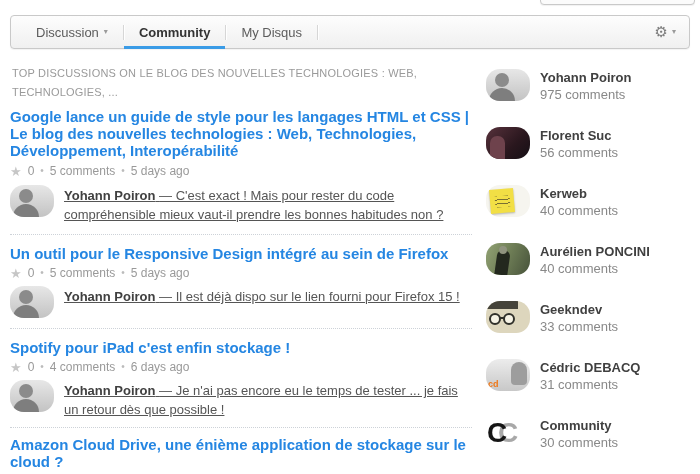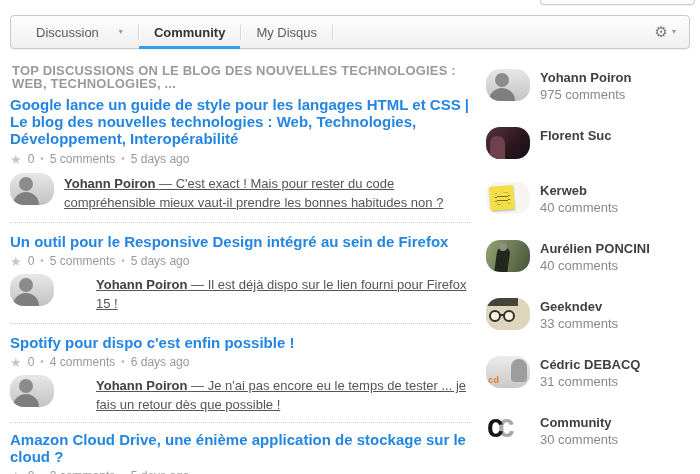--- a/index.html
+++ b/index.html
@@ -10,57 +10,57 @@
   
   .cropbox{position:absolute;top:-17px;right:5px;width:153px;height:20px;
            background:#fbfbfb;border:1px solid #c9c9c9;border-radius:4px;
            box-shadow:0 1px 1px rgba(0,0,0,.06);}
 
   
   .tabbar{position:absolute;left:10px;right:10px;top:15px;height:32px;
           background:linear-gradient(#fdfdfd,#f0f0f0);
           border:1px solid #c9c9c9;border-radius:4px;
           display:flex;align-items:center;box-shadow:0 1px 1px rgba(0,0,0,.05);}
-  .tab{position:relative;height:100%;display:flex;align-items:center;gap:20px;
+  .tab{position:relative;height:100%;display:flex;align-items:center;gap:5px;
        padding:0 15px;font-size:13px;color:#5c5c5c;}
   .tab:first-child{margin-left:10px;}
   .tab.active{font-weight:bold;color:#333;text-align:center;}
   .tab.active::after{content:"";position:absolute;left:0;right:0;bottom:-1px;height:3px;
                      background:#3a9be6;}
   .caret{font-size:8px;color:#9a9a9a;line-height:1;}
   .vr{width:1px;height:15px;background:#d6d6d6;box-shadow:1px 0 0 rgba(255,255,255,.9);}
   .gearbtn{margin-left:auto;margin-right:13px;display:flex;align-items:center;gap:4px;}
   .gear-glyph{font-family:"DejaVu Sans",sans-serif;font-size:15px;color:#7d7d7d;line-height:1;}
 
   
-  .section-h{font-size:13px;font-weight:bold;line-height:13px;color:#9a9a9a;
+  .section-h{font-size:11px;font-weight:normal;line-height:19px;color:#9a9a9a;
              letter-spacing:.2px;margin:0;}
   .blue{color:#404040;}
   .avatar{position:relative;width:44px;height:32px;border-radius:14px;overflow:hidden;
-          flex:none;display:block;font-family:Liberation Mono, monospace;}
+          flex:none;display:block;}
 
   
   .left{position:absolute;left:10px;top:60px;width:462px;}
   .left .section-h{width:450px;margin:4px 0 0 2px;}
   .disc-title{display:block;font-size:15px;font-weight:bold;line-height:17px;color:#2586e2;}
   .t1{margin-top:6px;}
   .meta{display:flex;align-items:center;gap:6px;margin-top:5px;
         font-size:12px;color:#999;}
   .star{color:#c6c6c6;font-size:13px;line-height:1;font-family:"DejaVu Sans",sans-serif;}
   .dot{color:#bbb;font-size:10px;line-height:1;}
   .comment{display:flex;margin-top:7px;}
   .comment .avatar{margin-right:10px;}
   .comment p{margin:1px 0 0 0;font-size:13px;line-height:19px;color:#555;width:420px;text-decoration:underline;}
   .comment p a{font-weight:bold;}
   .divider{border-top:1px dotted #cdd2d8;height:0;}
   .dv1{margin:10px 0 10px 0;}
   .dv2{margin:10px 0 10px 0;}
   .dv3{margin:8px 0 8px 0;}
   .mt4{margin-top:4px;}
-  .mt6{margin-top:6px;gap:32px;}
+  .mt6{margin-top:6px;}
 
   
   .sidebar{position:absolute;left:486px;top:60px;width:210px;}
   .sidebar .section-h{margin:4px 0 0 0;}
   .commenter{display:flex;margin-top:23px;}
   .commenter:first-of-type{margin-top:9px;}
   .commenter .avatar{margin-right:10px;}
   .c-name{display:block;font-size:13px;font-weight:bold;line-height:16px;margin-top:1px;}
   .c-count{font-size:13px;line-height:18px;color:#888;}
 
@@ -168,21 +168,21 @@
       </div>
       <div class="comment mt6">
         <span class="avatar av-yohann"></span>
         <p><a class="blue">Yohann Poiron</a>
            <span>— Il est déjà dispo sur le lien fourni pour Firefox 15 !</span></p>
       </div>
     </div>
     <div class="divider dv2"></div>
 
     <div>
-      <a class="disc-title">Spotify pour dispo c'est enfin possible !</a>
+      <a class="disc-title">Spotify pour iPad c'est enfin stockage !</a>
       <div class="meta mt4">
         <span class="star">★</span>
         <span>0</span>
         <span class="dot">•</span>
         <span>4 comments</span>
         <span class="dot">•</span>
         <span>6 days ago</span>
       </div>
       <div class="comment mt6">
         <span class="avatar av-yohann"></span>
@@ -212,20 +212,21 @@
       <div>
         <a class="c-name blue">Yohann Poiron</a>
         <div class="c-count">975 comments</div>
       </div>
     </div>
 
     <div class="commenter">
       <span class="avatar av-florent"></span>
       <div>
         <a class="c-name blue">Florent Suc</a>
+        <div class="c-count">56 comments</div>
       </div>
     </div>
 
     <div class="commenter">
       <span class="avatar av-kerweb"></span>
       <div>
         <a class="c-name blue">Kerweb</a>
         <div class="c-count">40 comments</div>
       </div>
     </div>

